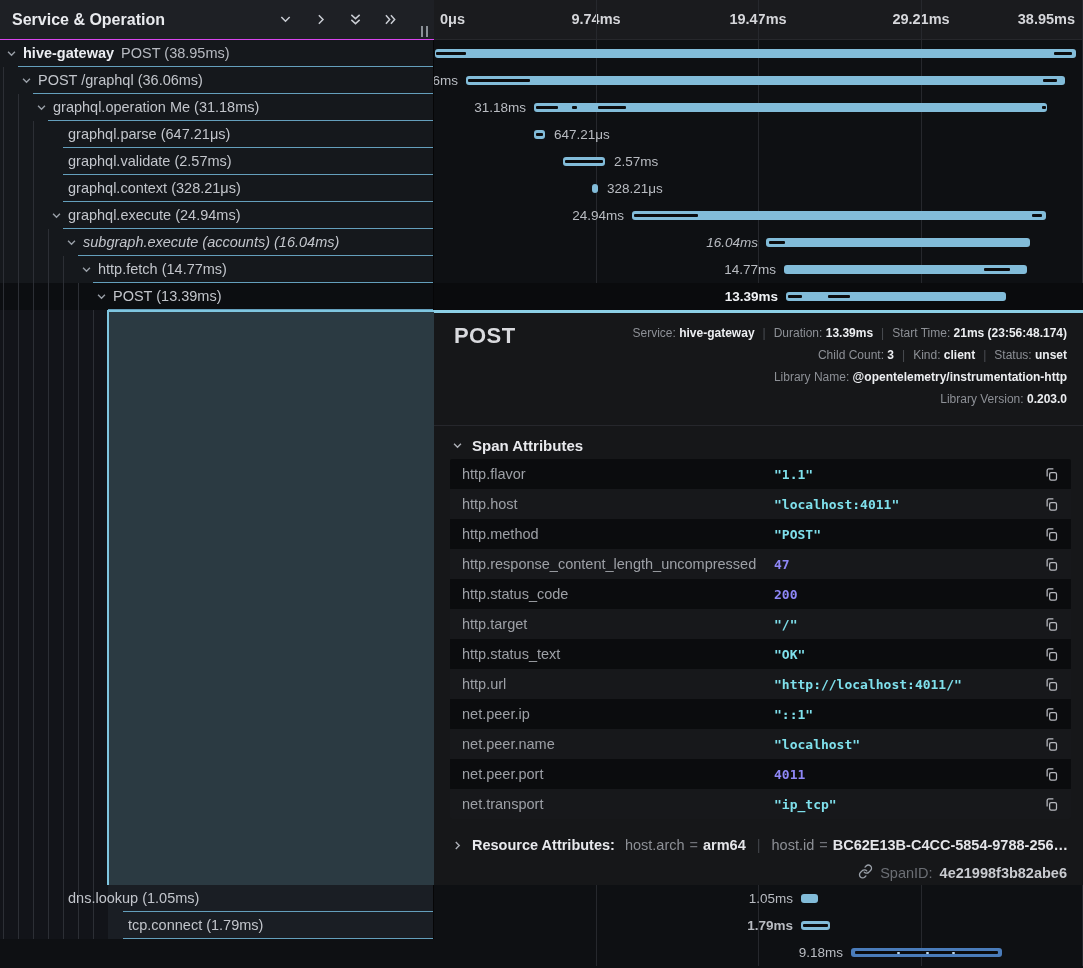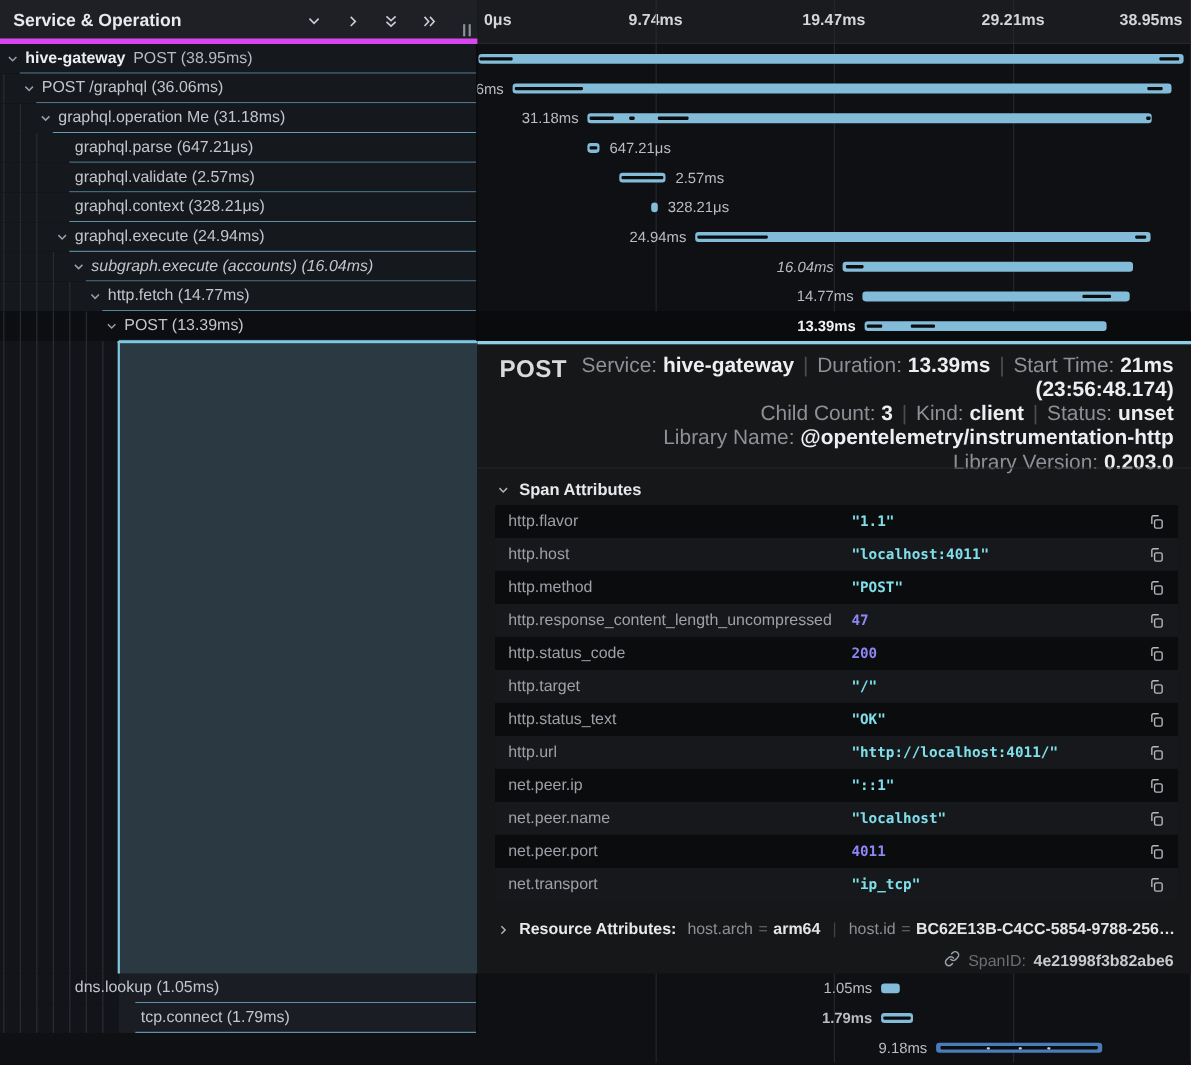--- a/index.html
+++ b/index.html
@@ -1,20 +1,20 @@
 <!DOCTYPE html>
 <html><head>
 <meta charset="utf-8">
 <style>
   html,body{margin:0;padding:0;background:#0e1013;}
   body{width:1083px;height:968px;overflow:hidden;font-family:"Liberation Sans",sans-serif;-webkit-font-smoothing:antialiased;}
   .app{position:relative;width:1083px;height:968px;background:#0e1013;overflow:hidden;}
 
   
-  .lh{position:absolute;left:0;top:0;width:434px;height:40px;background:#1e2025;border-bottom:5px solid #d946ef;box-sizing:border-box;z-index:4;}
+  .lh{position:absolute;left:0;top:0;width:434px;height:40px;background:#1e2025;border-bottom:1px solid #d946ef;box-sizing:border-box;z-index:4;}
   .lh-title{position:absolute;left:12px;top:0;line-height:39px;font-size:16px;font-weight:700;color:#e9eaee;}
   .lh-icons{position:absolute;right:36px;top:0;height:39px;display:flex;align-items:center;gap:20px;}
   .lh-icons svg{display:block;cursor:pointer;}
   .resizer{position:absolute;right:6px;bottom:2px;display:flex;gap:3px;cursor:col-resize;}
   .resizer i{display:block;width:2px;height:11px;background:#8b9097;}
   .th{position:absolute;left:434px;top:0;width:649px;height:40px;background:#1a1b1e;border-bottom:1px solid #26272b;box-sizing:border-box;z-index:0;}
   .tick{position:absolute;top:0;line-height:39px;font-size:14.5px;font-weight:600;color:#d5d6da;white-space:nowrap;}
 
   
   .grid{position:absolute;left:434px;top:0;width:649px;height:966px;z-index:1;pointer-events:none;}
@@ -40,21 +40,21 @@
   .tlabel{position:absolute;top:0;line-height:27px;font-size:13.5px;color:#b9bcc2;white-space:nowrap;}
   .row.sel .tlabel{font-weight:700;color:#f0f2f5;}
 
   
   .strip{position:absolute;left:0;top:310px;width:107px;height:575px;background:#121419;z-index:2;}
   .selblock{position:absolute;left:107px;top:310px;width:327px;height:575px;background:#2b3a42;border-top:2px solid #7fc6e0;border-left:2px solid #7fc6e0;box-sizing:border-box;z-index:2;}
 
   
   .detail{position:absolute;left:434px;top:310px;width:649px;height:575px;background:#161719;border-top:3px solid #8ccfe6;box-sizing:border-box;z-index:3;}
   .d-title{position:absolute;left:20px;top:10px;font-size:22px;font-weight:600;letter-spacing:.4px;color:#d9dade;}
-  .d-meta{position:absolute;right:16px;top:9px;text-align:right;font-size:19px;line-height:22px;color:#8d9096;}
+  .d-meta{position:absolute;right:16px;top:9px;text-align:right;font-size:12px;line-height:22px;color:#8d9096;}
   .d-meta b{color:#eceef1;font-weight:700;}
   .d-sep{color:#4a4d53;margin:0 8px;}
   .d-hr{position:absolute;left:0;right:0;top:112px;border-top:1px solid #26272c;}
   .d-sec{position:absolute;left:18px;top:124px;font-size:15px;font-weight:700;color:#e8e9ed;display:flex;align-items:center;cursor:pointer;}
   .d-sec .schev{color:#aeb1b8;margin-right:9px;display:inline-flex;}
   .d-table{position:absolute;left:16px;top:146px;width:621px;border-radius:2px;overflow:hidden;}
   .d-row{display:flex;align-items:center;height:30px;padding:0 12px;box-sizing:border-box;}
   .d-row:nth-child(odd){background:#0b0c0e;}
   .d-row:nth-child(even){background:#17181b;}
   .d-key{flex:0 0 312px;font-size:14.5px;color:#9da0a6;white-space:nowrap;overflow:visible;}

